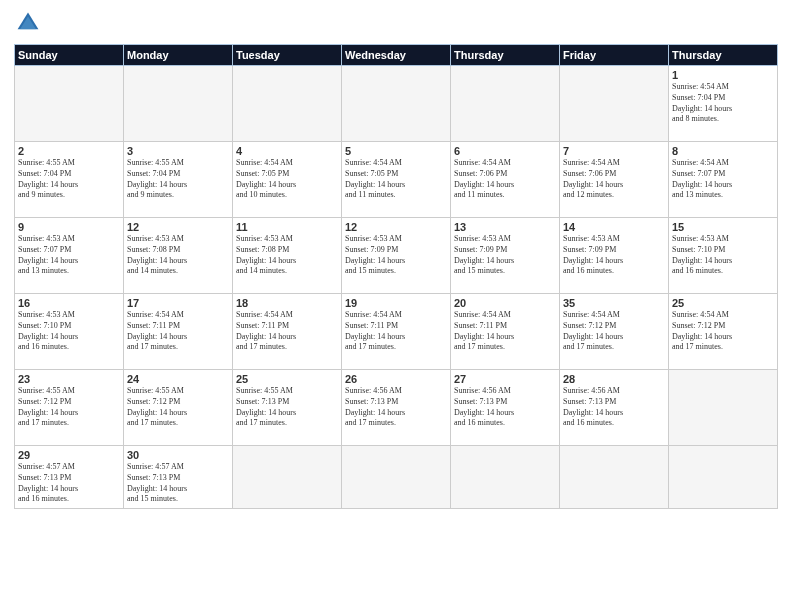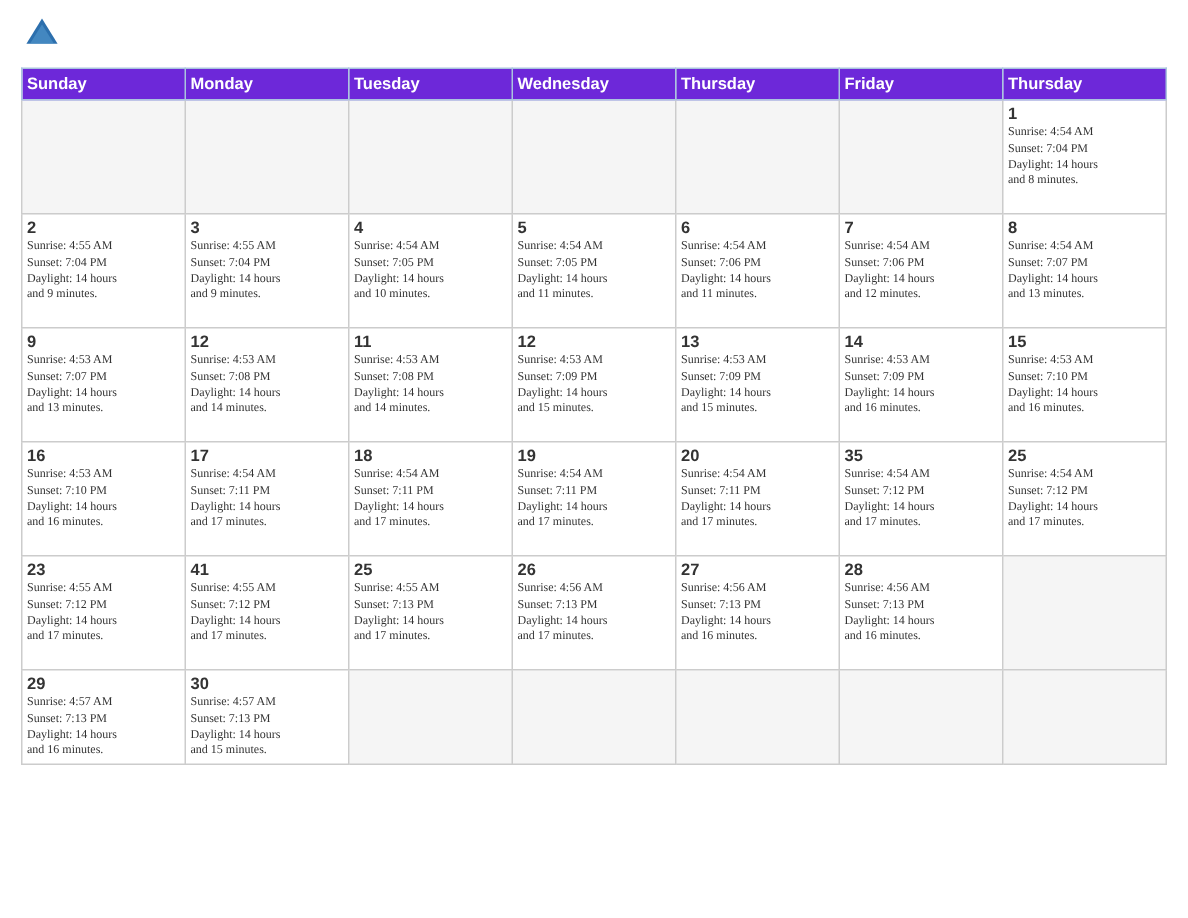--- a/index.html
+++ b/index.html
@@ -58,21 +58,21 @@
     .location {
       font-size: 13px;
       color: #555;
     }
     table {
       width: 100%;
       border-collapse: collapse;
       table-layout: fixed;
     }
     th {
-      background-color: #6d28d9;
+      background-color: #0f172a;
       color: #fff;
       font-size: 11px;
       font-weight: bold;
       padding: 4px 3px;
       text-align: left;
       border: 1px solid #aac4de;
     }
     td {
       border: 1px solid #ccc;
       vertical-align: top;
@@ -353,21 +353,21 @@
           <td>
             <span class="day-num">23</span>
         <div class="day-info">
           Sunrise: 4:55 AM<br>
           Sunset: 7:12 PM<br>
           Daylight: 14 hours<br>
           and 17 minutes.
         </div>
           </td>
           <td>
-            <span class="day-num">41</span>
+            <span class="day-num">24</span>
         <div class="day-info">
           Sunrise: 4:55 AM<br>
           Sunset: 7:12 PM<br>
           Daylight: 14 hours<br>
           and 17 minutes.
         </div>
           </td>
           <td>
             <span class="day-num">25</span>
         <div class="day-info">

